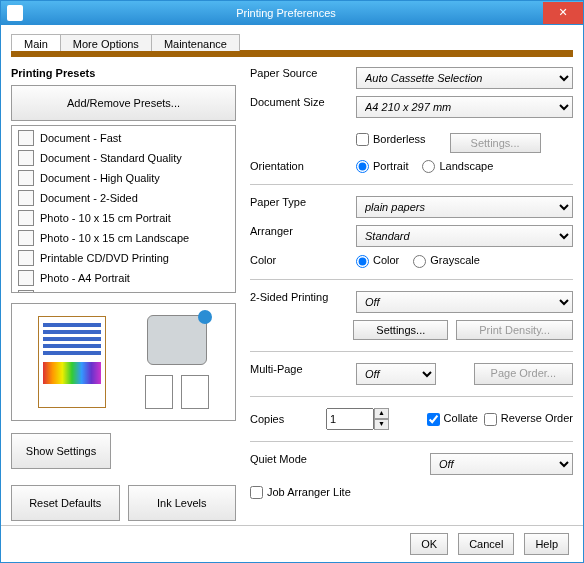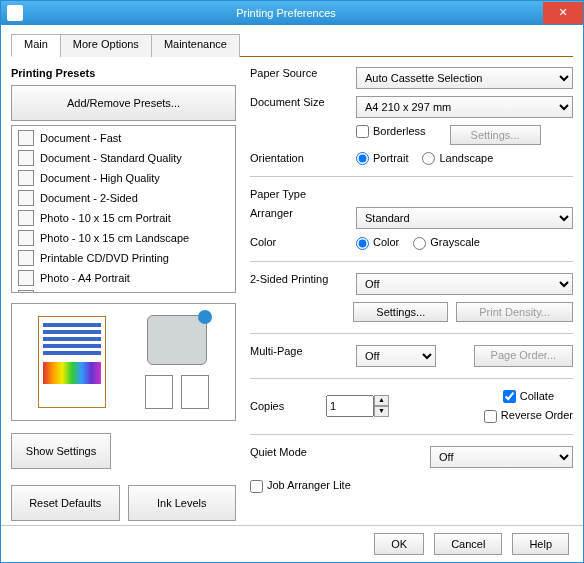--- a/index.html
+++ b/index.html
@@ -3,21 +3,21 @@
 <meta charset="utf-8">
 <style>
   * { box-sizing: border-box; font-family: "Segoe UI", Tahoma, sans-serif; font-size: 11px; }
   body { margin: 0; background: #fff; }
   .window { width: 584px; height: 563px; border: 1px solid #2a8dd4; background: #fff; display: flex; flex-direction: column; }
   .titlebar { height: 28px; background: linear-gradient(#4fb6f0,#2a8dd4); display: flex; align-items: center; color: #fff; font-size: 13px; position: relative; }
   .titlebar .t-icon { width: 16px; height: 16px; margin: 0 6px; background: #fff; border-radius: 2px; display:inline-block; }
   .titlebar .title { flex: 1; text-align: center; font-weight: 400; }
   .closebtn { width: 40px; height: 22px; background: #e04b3e; color:#fff; display:flex; align-items:center; justify-content:center; font-size:14px; margin-right:0; cursor:pointer; }
   .content { flex: 1; padding: 8px 10px 4px 10px; display:flex; flex-direction:column; }
-  .tabs { display:flex; height:24px; border-bottom:1px solid #a16207; }
+  .tabs { display:flex; height:24px; border-bottom:7px solid #a16207; }
   .tab { padding: 3px 12px; border:1px solid #b5b5b5; border-bottom:none; background:#f3f3f3; margin-right:-1px; cursor:pointer; position:relative; top:1px; }
   .tab.active { background:#fff; border-bottom:1px solid #fff; font-weight:normal; }
   .panel { flex:1; display:flex; gap:14px; padding-top:10px; }
   .left { width: 225px; display:flex; flex-direction:column; }
   .right { flex:1; display:flex; flex-direction:column; gap:7px; }
   .section-title { font-weight:bold; margin-bottom:6px; }
   .btn { background:linear-gradient(#fdfdfd,#e7e7e7); border:1px solid #9a9a9a; padding:11px 10px; cursor:pointer; text-align:center; }
   .btn.disabled { color:#9a9a9a; }
   .wide { width:100%; }
   .presets { border:1px solid #9a9a9a; background:#fff; height:168px; overflow:auto; margin-top:4px; padding:2px 0;}
@@ -31,31 +31,31 @@
   .prev-printer::after { content:""; position:absolute; right:-6px; top:-6px; width:14px; height:14px; background:#2a8dd4; border-radius:50%; }
   .prev-pages { display:flex; gap:8px; }
   .prev-pages .pg { width:28px; height:34px; border:1px solid #888; background:#fff; }
   .leftbtns { display:flex; flex-direction:column; gap:16px; margin-top:12px; }
   .leftbtns .row2 { display:flex; gap:8px; }
   .leftbtns .row2 .btn { flex:1; }
   .row { display:flex; gap:10px; }
   .label { width:96px; }
   .sel { flex:1; }
   select, input[type=number] { border:1px solid #9a9a9a; background:linear-gradient(#fdfdfd,#eee); padding:2px 4px; height:22px; }
-  select { width:100%; }
+  select { width:100%;font-style:italic; }
   input[type=checkbox], input[type=radio] { margin:0 4px 0 0; vertical-align:middle; }
   .grp { display:flex; gap:14px; align-items:center; }
   .hr { border-top:1px solid #c6c6c6; margin:4px 0; }
   .subrow { display:flex; gap:8px; justify-content:flex-end; }
   .subrow .btn { padding:3px 22px; }
-  .right-inset { margin-left:106px; }
+  .right-inset { margin-left:106px;margin-top:8px; }
   .copies-row { display:flex; align-items:center; gap:16px; }
-  .copies-right { display:flex; flex-direction:column; gap:6px; margin-left:auto;align-items:center; }
+  .copies-right { display:flex; flex-direction:row; gap:6px; margin-left:auto;align-items:center; }
   .footer { height:44px; display:flex; align-items:center; justify-content:flex-end; gap:10px; padding:0 14px; border-top:1px solid #c6c6c6; }
-  .footer .btn { padding:4px 16px; }
+  .footer .btn { padding:4px 10px; }
   .spin { display:inline-flex; }
   .spin input { width:48px; text-align:left; }
   .numspin { display:flex; flex-direction:column; }
   .numspin .s { width:15px; height:11px; border:1px solid #9a9a9a; background:#eee; font-size:7px; line-height:8px; text-align:center; cursor:pointer; }
 </style>
 </head>
 <body>
 
 <div class="window">
   <div class="titlebar">
@@ -160,20 +160,21 @@
         <div class="row">
           <div class="label">Orientation</div>
           <div class="grp">
             <label><input type="radio" name="ori" checked="" style=""><span>Portrait</span></label>
             <label><input type="radio" name="ori" style=""><span>Landscape</span></label>
           </div>
         </div>
         <div class="hr"></div>
         <div class="row">
           <div class="label">Paper Type</div>
+          <div class="sel"><select><option>plain papers</option></select></div>
         </div>
         <div class="row">
           <div class="label">Arranger</div>
           <div class="sel"><select><option>Standard</option></select></div>
         </div>
         <div class="row">
           <div class="label">Color</div>
           <div class="grp">
             <label><input type="radio" name="col" checked="" style=""><span>Color</span></label>
             <label><input type="radio" name="col" style=""><span>Grayscale</span></label>

